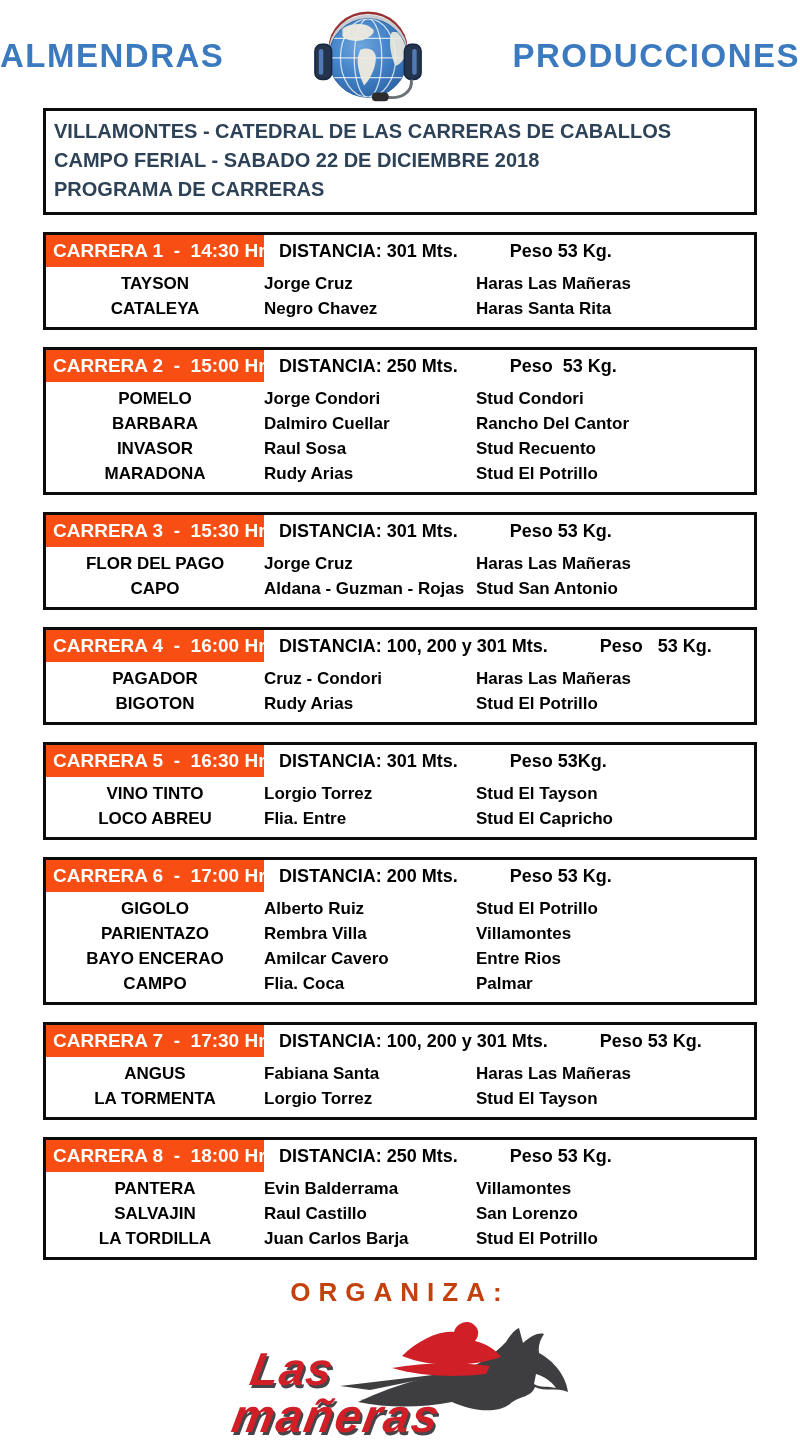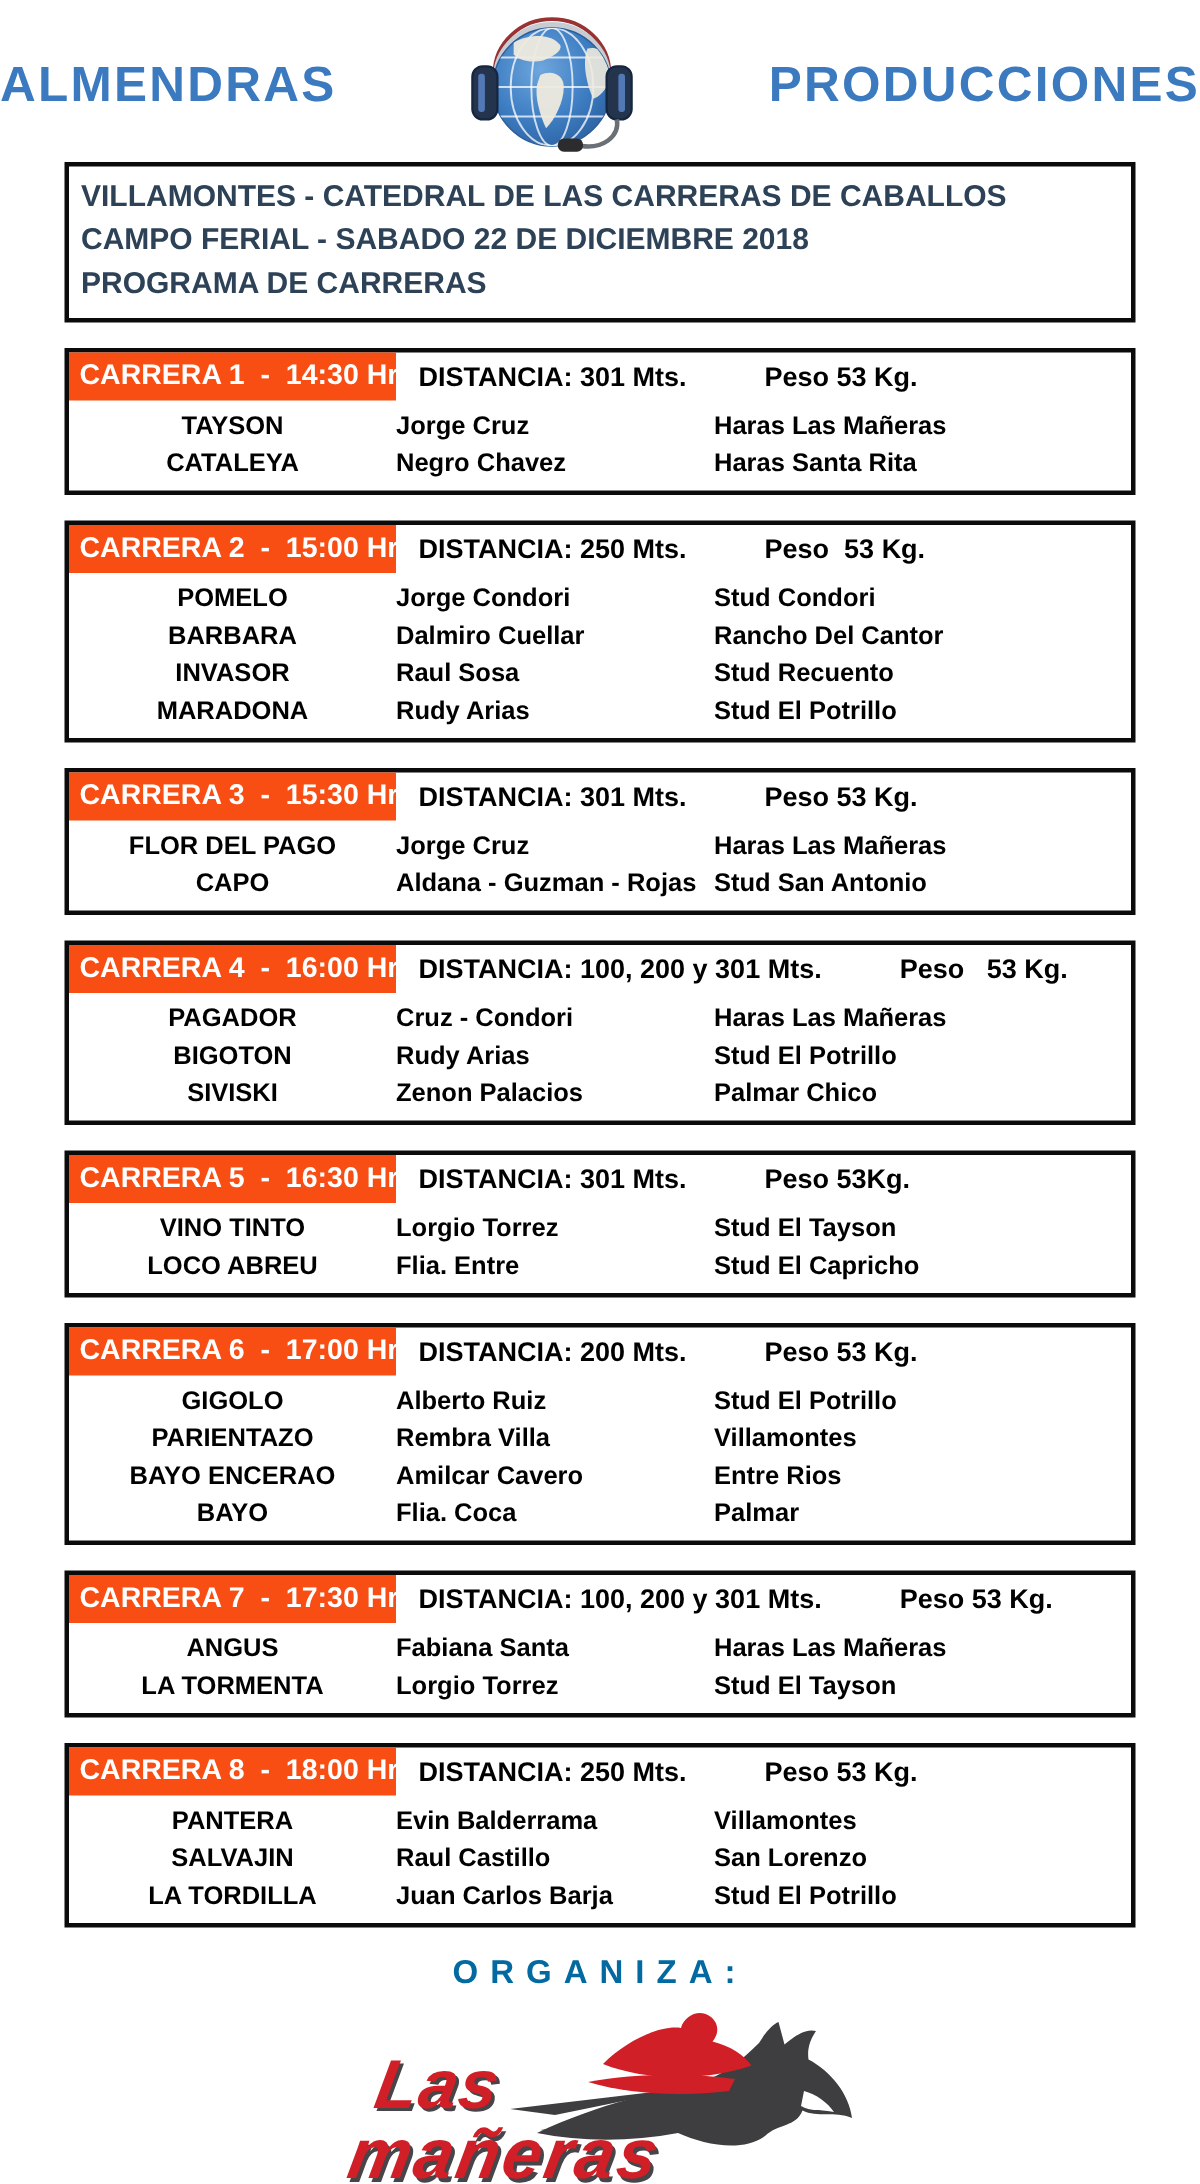--- a/index.html
+++ b/index.html
@@ -27,21 +27,21 @@
   .badge{flex:none;width:218px;height:32px;line-height:32px;background:var(--orange);
          color:#fff;font-size:19px;padding-left:7px;white-space:pre}
   .dist{margin-left:15px;white-space:pre}
   .peso{margin-left:52px;white-space:pre}
   .entries{padding:4px 0 6px}
   .erow{display:grid;grid-template-columns:218px 212px 1fr;line-height:25px;font-weight:bold;font-size:17px}
   .erow > div{white-space:pre}
   .erow .horse{text-align:center}
 
   
-  .organiza{text-align:center;font-size:22px;font-weight:800;letter-spacing:8px;margin-top:14px;color:#0369a1}
+  .organiza{text-align:center;font-size:26px;font-weight:800;letter-spacing:8px;margin-top:14px;color:#c2410c}
   .haras-logo{position:relative;width:350px;height:158px;margin:8px auto 0}
   .haras-logo svg{position:absolute;right:0;top:0}
   .lw1,.lw2{position:absolute;color:var(--logo-red);font-style:italic;font-weight:900;
             transform:skewX(-10deg);text-shadow:2.5px 2.5px 0 #45454a;line-height:1}
   .lw1{left:26px;top:30px;font-size:46px;letter-spacing:1px}
   .lw2{left:8px;top:76px;font-size:47px;letter-spacing:2px}
 </style>
 </head>
 <body>
 
@@ -176,25 +176,20 @@
           <div class="erow">
             <div class="horse">PAGADOR</div>
             <div>Cruz - Condori</div>
             <div>Haras Las Mañeras</div>
           </div>
           <div class="erow">
             <div class="horse">BIGOTON</div>
             <div>Rudy Arias</div>
             <div>Stud El Potrillo</div>
           </div>
-          <div class="erow">
-            <div class="horse">SIVISKI</div>
-            <div>Zenon Palacios</div>
-            <div>Palmar Chico</div>
-          </div>
         </div>
     </section>
 
     <section class="race-box">
       <div class="race-head">
         <span class="badge">CARRERA 5  -  16:30 Hrs.</span>
         <span class="dist">DISTANCIA: 301 Mts.</span>
         <span class="peso">Peso 53Kg.</span>
       </div>
       <div class="entries">
@@ -227,21 +222,21 @@
             <div class="horse">PARIENTAZO</div>
             <div>Rembra Villa</div>
             <div>Villamontes</div>
           </div>
           <div class="erow">
             <div class="horse">BAYO ENCERAO</div>
             <div>Amilcar Cavero</div>
             <div>Entre Rios</div>
           </div>
           <div class="erow">
-            <div class="horse">BAYO</div>
+            <div class="horse">CAMPO</div>
             <div>Flia. Coca</div>
             <div>Palmar</div>
           </div>
         </div>
     </section>
 
     <section class="race-box">
       <div class="race-head">
         <span class="badge">CARRERA 7  -  17:30 Hrs.</span>
         <span class="dist">DISTANCIA: 100, 200 y 301 Mts.</span>

